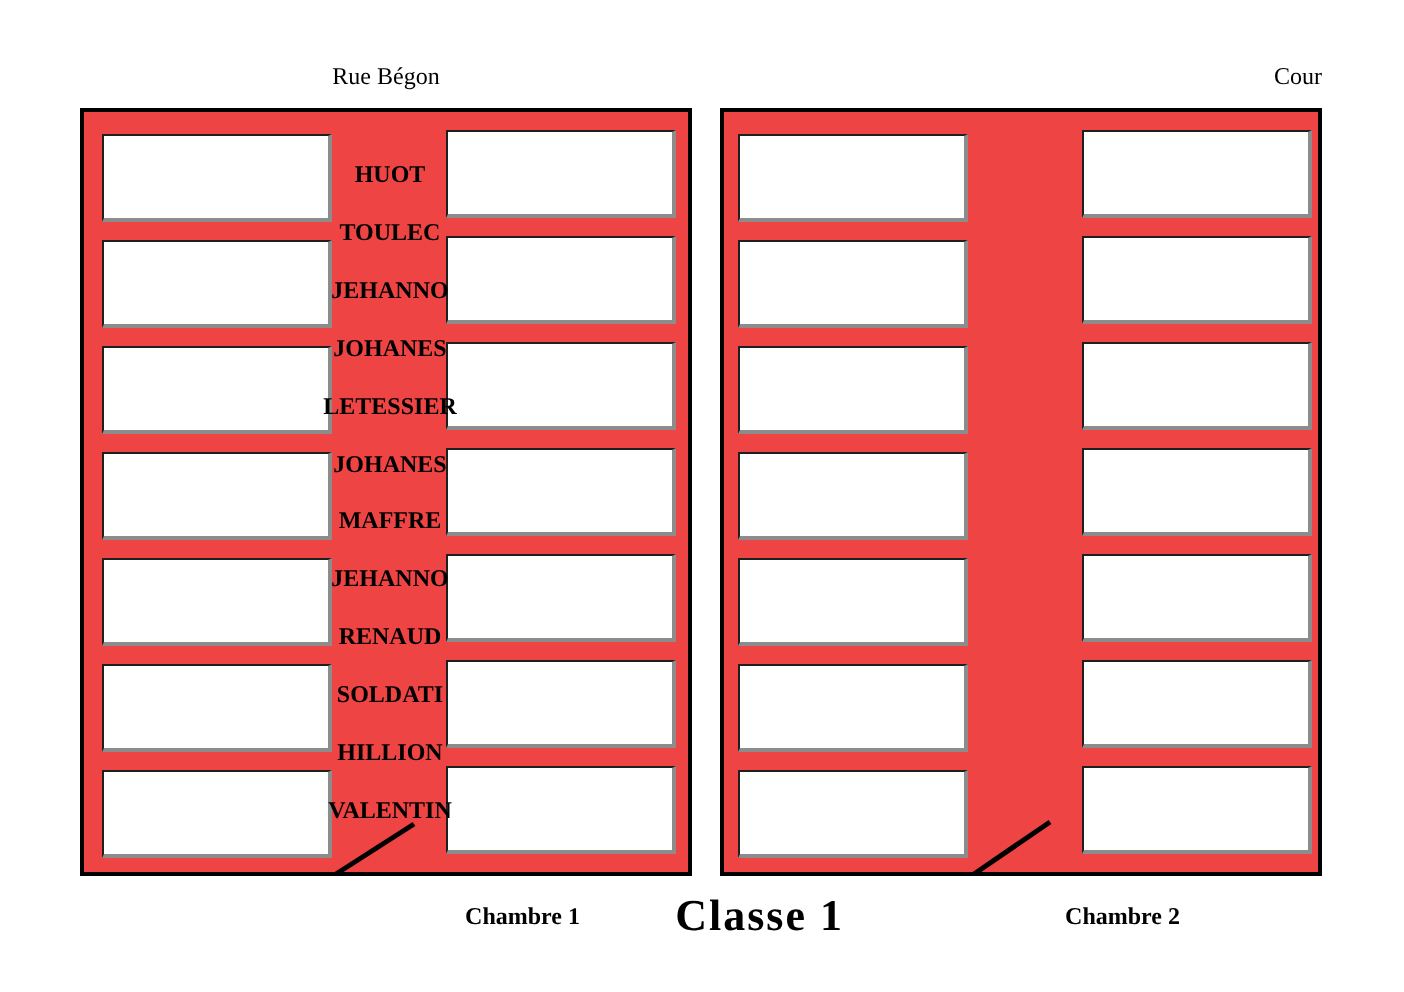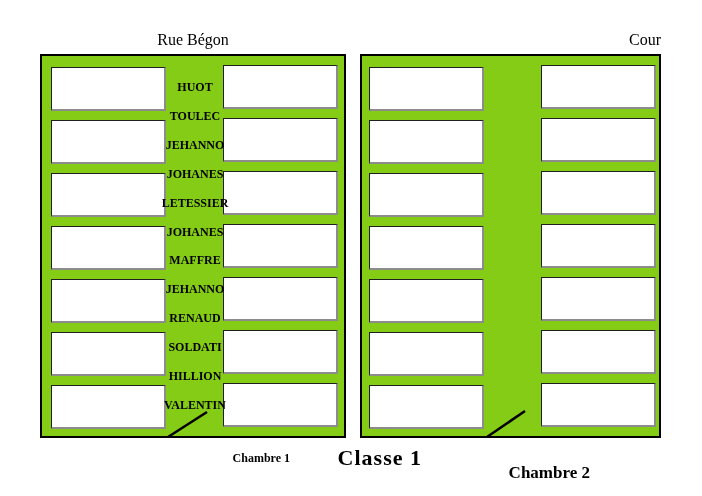--- a/index.html
+++ b/index.html
@@ -6,28 +6,28 @@
   body{
     width:702px;height:496px;position:relative;overflow:hidden;
     background:#ffffff;
     font-family:"Liberation Serif", serif;
     color:#000000;
   }
   .canvas{position:absolute;inset:0;}
 
   .title{
     position:absolute;top:31px;text-align:center;
-    font-size:16px;font-weight:normal;white-space:nowrap;
+    font-size:12px;font-weight:normal;white-space:nowrap;
   }
   #street-title{left:40px;width:306px;}
   #cour-title{left:360px;width:301px;text-align:right;}
 
   .room{
     position:absolute;top:54px;height:384px;
-    border:2px solid #000000;background:#84cc16;box-sizing:border-box;
+    border:2px solid #000000;background:#ef4444;box-sizing:border-box;
   }
   #room1{left:40px;width:306px;}
   #room2{left:360px;width:301px;}
 
   .col{
     position:absolute;display:flex;flex-direction:column;gap:9px;
   }
   .col-r1-left{left:9px;top:11px;}
   .col-r1-right{left:181px;top:9px;}
   .col-r2-left{left:7px;top:11px;}
@@ -50,21 +50,21 @@
     white-space:nowrap;text-align:center;
   }
 
   .doors{position:absolute;inset:0;width:702px;height:496px;pointer-events:none;z-index:4;}
 
   .caption{
     position:absolute;text-align:right;font-weight:bold;white-space:nowrap;
   }
   #chambre1-label{left:150px;top:451px;width:140px;font-size:12px;}
   #classe-label{left:282px;top:445px;width:140px;font-size:22px;letter-spacing:1px;}
-  #chambre2-label{left:450px;top:463px;width:140px;font-size:17px;}
+  #chambre2-label{left:450px;top:451px;width:140px;font-size:12px;}
 </style>
 </head>
 <body>
 
 <div class="canvas">
 
   <div class="title" id="street-title">Rue Bégon</div>
   <div class="title" id="cour-title">Cour</div>
 
   <div class="room" id="room1">

